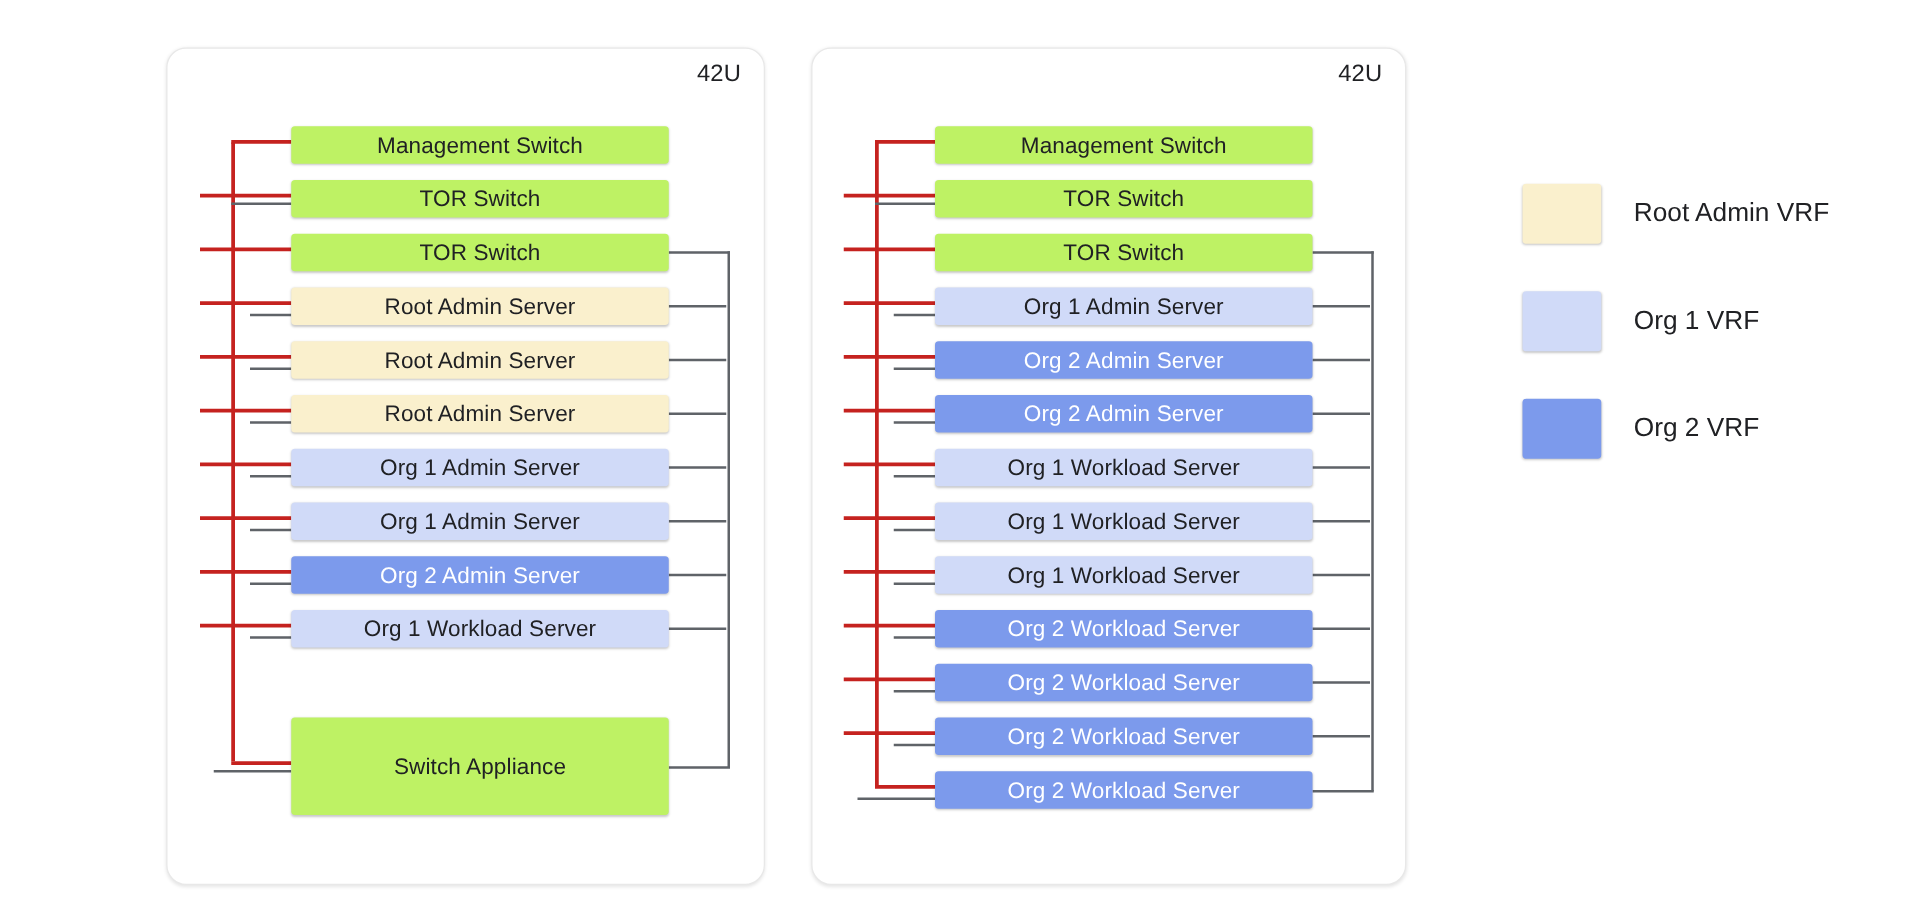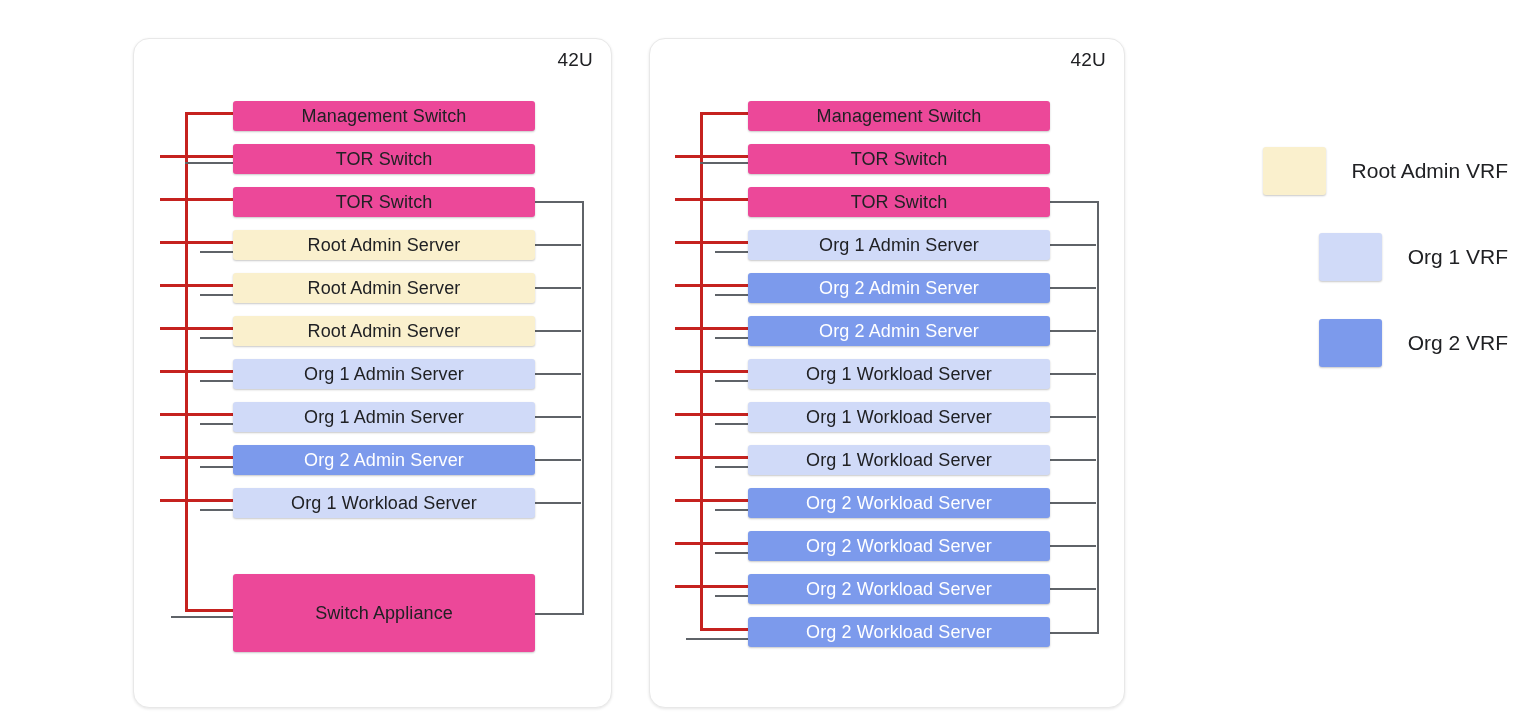--- a/index.html
+++ b/index.html
@@ -45,21 +45,21 @@
     display: flex;
     align-items: center;
     justify-content: center;
     font-size: 18px;
     color: #202124;
     letter-spacing: 0.1px;
     white-space: nowrap;
     box-shadow: 0 1px 2px rgba(0,0,0,0.22);
     z-index: 6;
   }
-  .device.infra   { background: #ec4899; }
+  .device.infra   { background: #bef264; }
   .device.vrf-root{ background: #faf0cd; }
   .device.vrf-org1{ background: #d0daf8; }
   .device.vrf-org2{ background: #7c9aec; color: #ffffff; }
 
   
   .wire {
     position: absolute;
     z-index: 2;
   }
   .wire.red   { background: #c5221f; }
@@ -76,21 +76,20 @@
     position: absolute;
     left: 1218px;
     top: 140px;
     width: 290px;
   }
   .legend-row {
     display: flex;
     align-items: center;
     height: 62px;
     margin-bottom: 24px;
-    justify-content: flex-end;
   }
   .legend-swatch {
     width: 63px;
     height: 48px;
     border-radius: 3px;
     box-shadow: 0 1px 2px rgba(0,0,0,0.22);
     flex: 0 0 auto;
   }
   .legend-label {
     margin-left: 26px;

